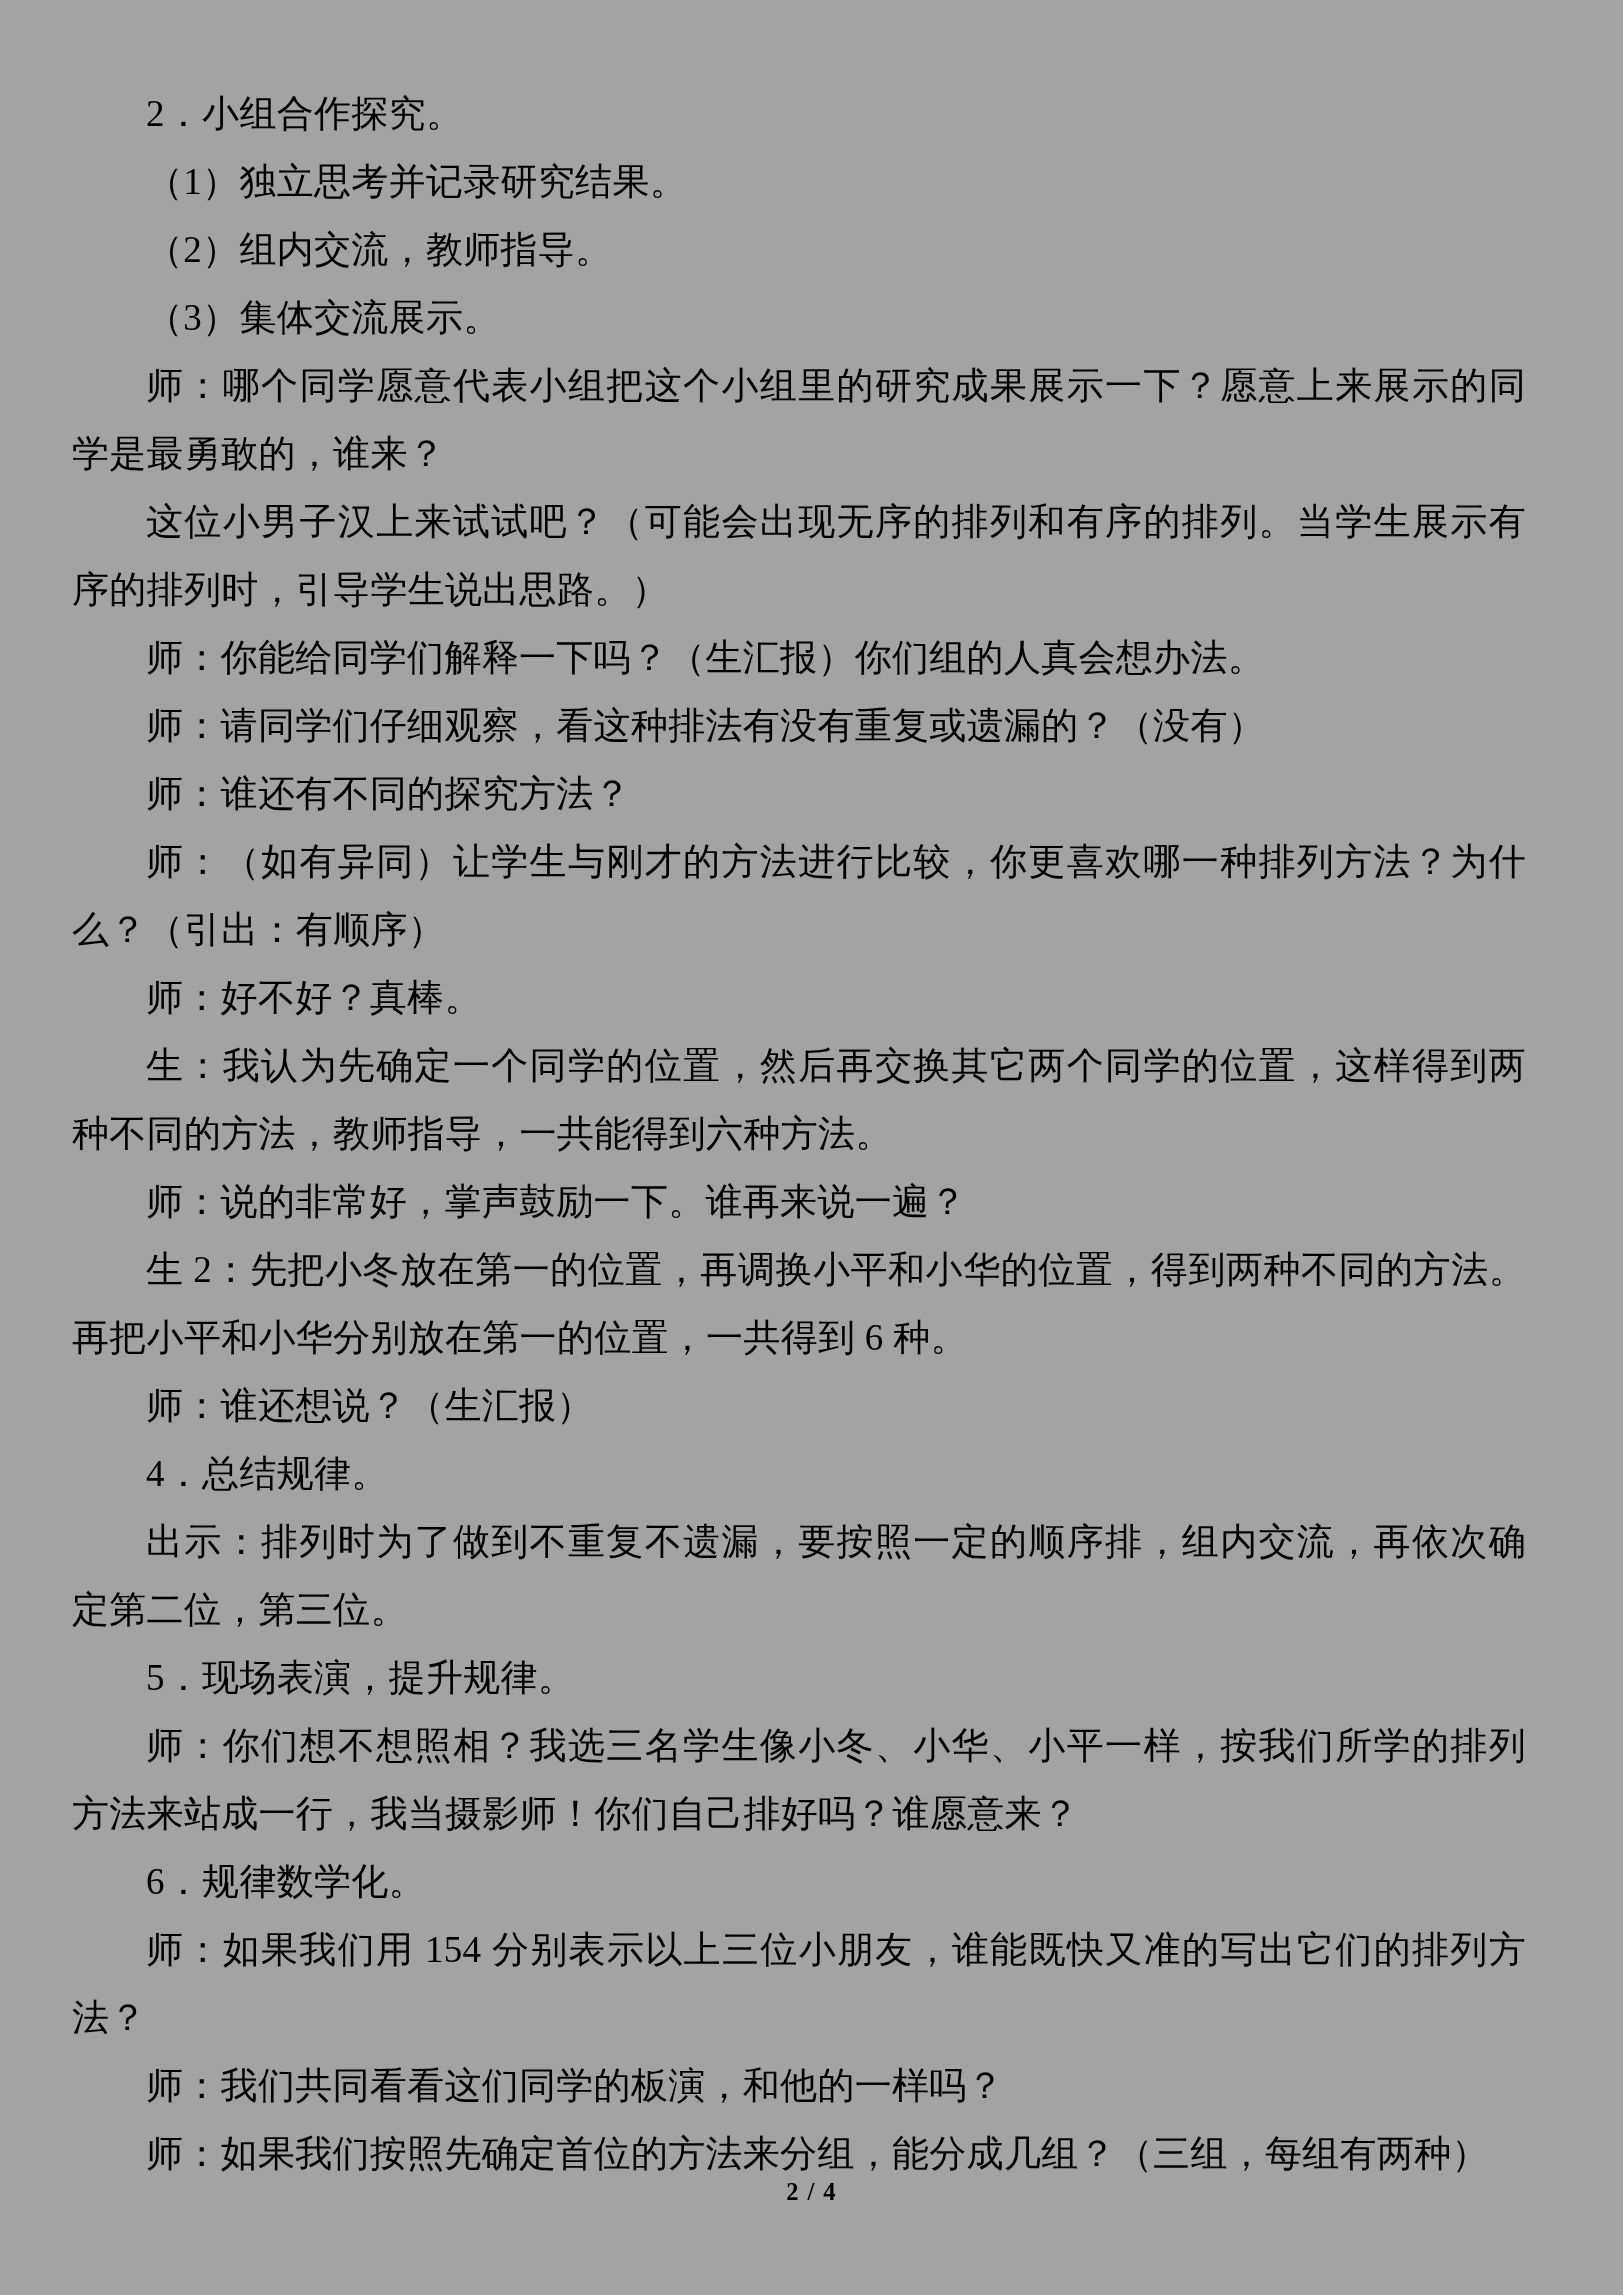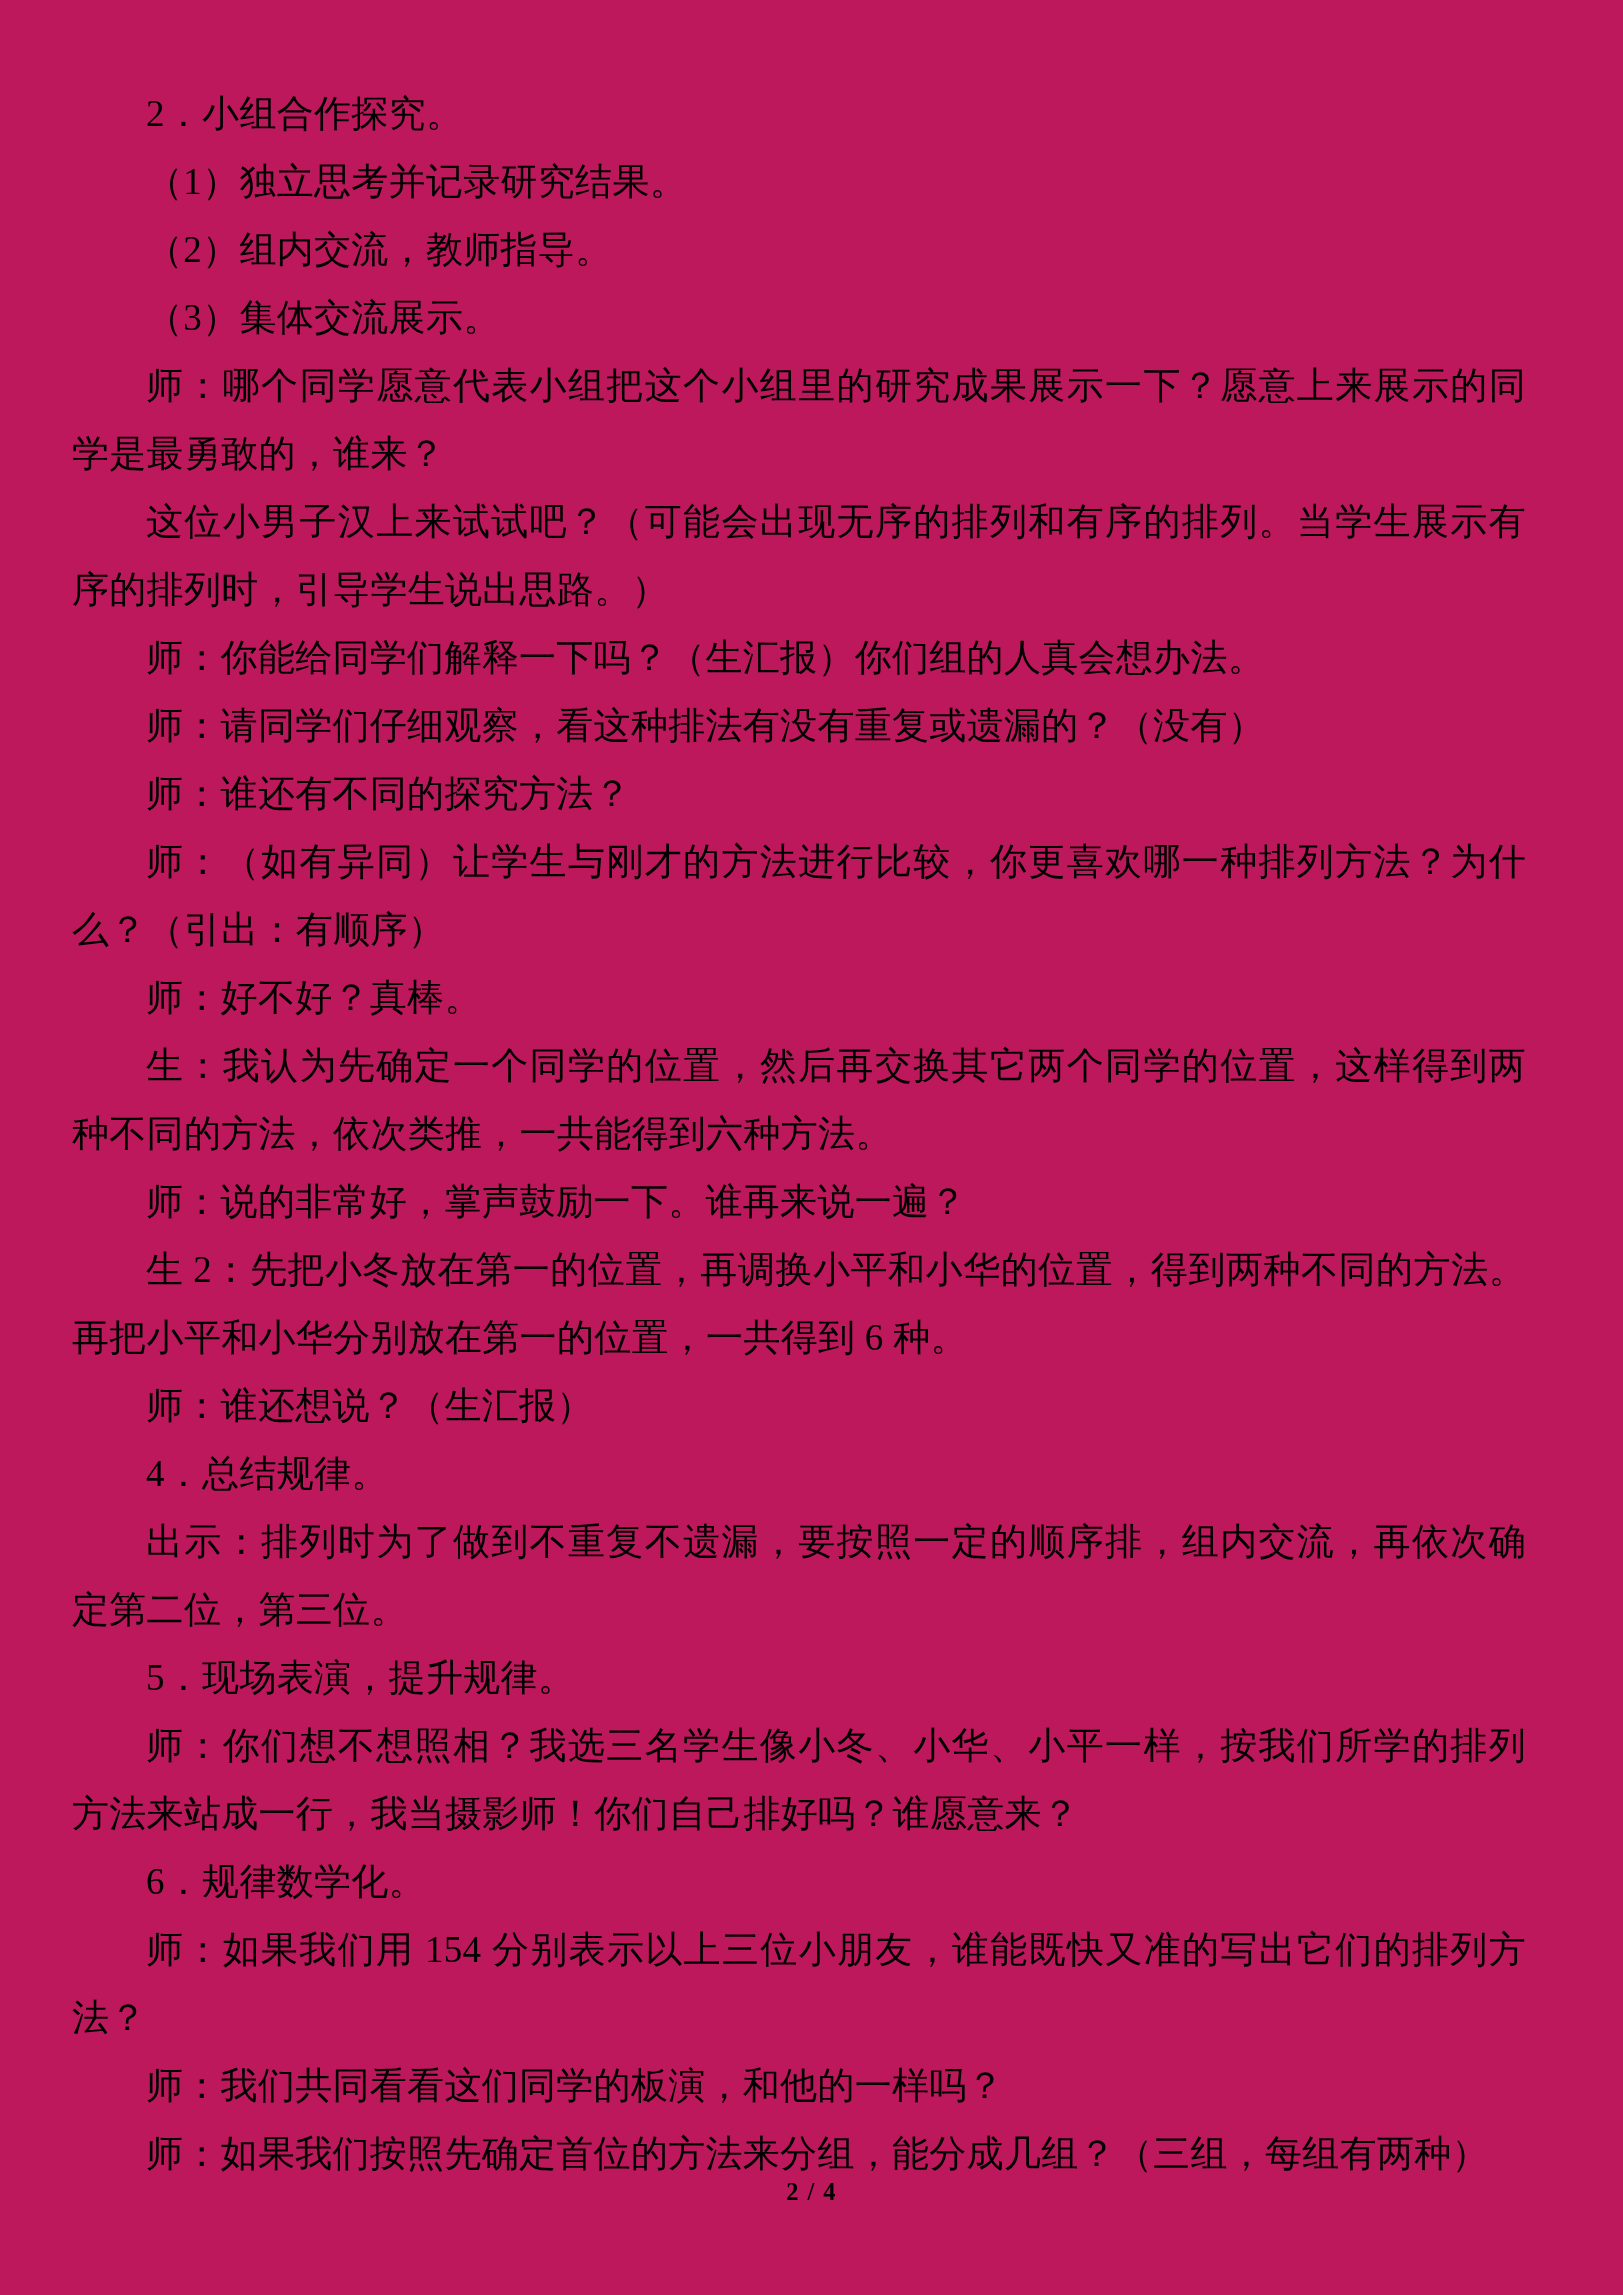--- a/index.html
+++ b/index.html
@@ -11,21 +11,21 @@
     position: relative;
     width: 1623px;
     height: 2295px;
     color: #000000;
     font-family: "Liberation Serif", "DejaVu Serif", serif;
     overflow: hidden;
   }
   .page {
     position: absolute;
     inset: 0;
-    background: #be185d;
+    background: #a3a3a3;
   }
   .content {
     position: absolute;
     left: 72px;
     top: 80px;
     width: 1454px;
   }
   .para {
     margin: 0;
     font-size: 37px;
@@ -56,21 +56,21 @@
       <p class="para">（1）独立思考并记录研究结果。</p>
       <p class="para">（2）组内交流，教师指导。</p>
       <p class="para">（3）集体交流展示。</p>
       <p class="para">师：哪个同学愿意代表小组把这个小组里的研究成果展示一下？愿意上来展示的同学是最勇敢的，谁来？</p>
       <p class="para">这位小男子汉上来试试吧？（可能会出现无序的排列和有序的排列。当学生展示有序的排列时，引导学生说出思路。）</p>
       <p class="para">师：你能给同学们解释一下吗？（生汇报）你们组的人真会想办法。</p>
       <p class="para">师：请同学们仔细观察，看这种排法有没有重复或遗漏的？（没有）</p>
       <p class="para">师：谁还有不同的探究方法？</p>
       <p class="para">师：（如有异同）让学生与刚才的方法进行比较，你更喜欢哪一种排列方法？为什么？（引出：有顺序）</p>
       <p class="para">师：好不好？真棒。</p>
-      <p class="para">生：我认为先确定一个同学的位置，然后再交换其它两个同学的位置，这样得到两种不同的方法，依次类推，一共能得到六种方法。</p>
+      <p class="para">生：我认为先确定一个同学的位置，然后再交换其它两个同学的位置，这样得到两种不同的方法，教师指导，一共能得到六种方法。</p>
       <p class="para">师：说的非常好，掌声鼓励一下。谁再来说一遍？</p>
       <p class="para">生 2：先把小冬放在第一的位置，再调换小平和小华的位置，得到两种不同的方法。再把小平和小华分别放在第一的位置，一共得到 6 种。</p>
       <p class="para">师：谁还想说？（生汇报）</p>
       <p class="para">4．总结规律。</p>
       <p class="para">出示：排列时为了做到不重复不遗漏，要按照一定的顺序排，组内交流，再依次确定第二位，第三位。</p>
       <p class="para">5．现场表演，提升规律。</p>
       <p class="para">师：你们想不想照相？我选三名学生像小冬、小华、小平一样，按我们所学的排列方法来站成一行，我当摄影师！你们自己排好吗？谁愿意来？</p>
       <p class="para">6．规律数学化。</p>
       <p class="para">师：如果我们用 154 分别表示以上三位小朋友，谁能既快又准的写出它们的排列方法？</p>
       <p class="para">师：我们共同看看这们同学的板演，和他的一样吗？</p>

